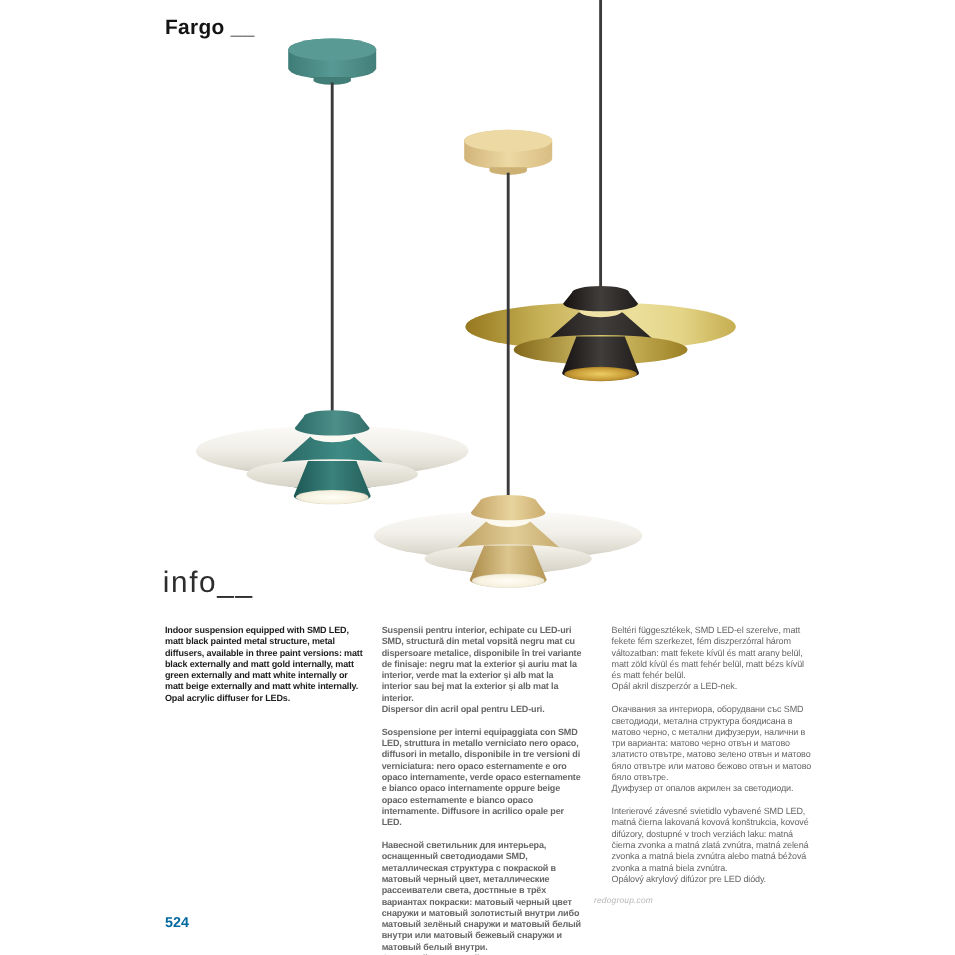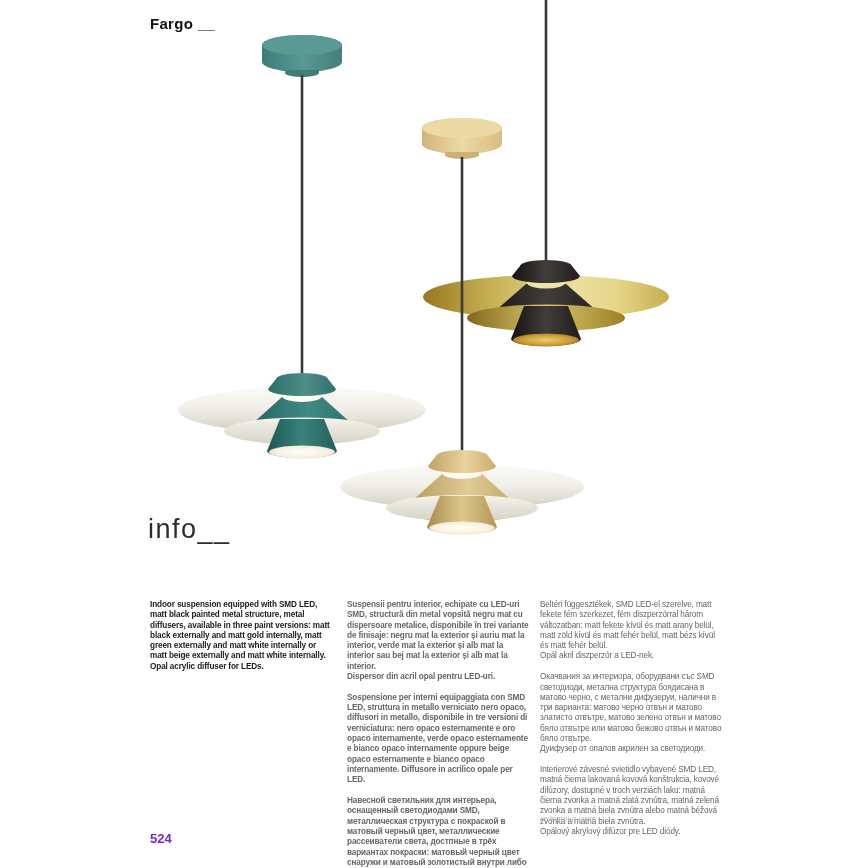--- a/index.html
+++ b/index.html
@@ -6,38 +6,38 @@
   html,body { width:868px; height:868px; }
   body {
     position:relative;
     background:#ffffff;
     font-family:"Liberation Sans", sans-serif;
     overflow:hidden;
     color:#1c1c1c;
   }
   .page-title {
     position:absolute; left:150px; top:15px;
-    font-size:15px; font-weight:bold; letter-spacing:.3px; color:#141414;
+    font-size:19px; font-weight:bold; letter-spacing:.3px; color:#141414;
   }
   .lamp-stage { position:absolute; left:0; top:0; width:868px; height:560px; }
   .info-heading {
     position:absolute; left:148px; top:516px;
     font-size:27px; font-weight:300; letter-spacing:1.5px; color:#2d2d2d; line-height:1;
   }
   .col {
     position:absolute; top:568px;
-    font-size:8.2px; line-height:10.3px; letter-spacing:-0.12px;margin-top:32px;
+    font-size:8.2px; line-height:10.3px; letter-spacing:-0.12px;
   }
   .col p { margin:0 0 10.5px 0; }
   .col-en { left:150px; width:183px; font-weight:bold; color:#1b1b1b; }
   .col-mid { left:347px; width:184px; color:#666666;font-weight:bold; }
-  .col-right { left:540px; width:185px; color:#666666; }
+  .col-right { left:556px; width:185px; color:#666666; }
   .page-number {
     position:absolute; left:150px; top:831px;
-    font-size:13px; font-weight:bold; color:#6d28d9;
+    font-size:13px; font-weight:bold; color:#0369a1;
   }
   .website {
     position:absolute; left:540px; top:814px; width:178px;
     font-size:7.6px; color:#b5b5b5; letter-spacing:.2px;font-style:italic;
   }
 </style>
 </head>
 <body>
 
 <div class="page-title">Fargo __</div>

